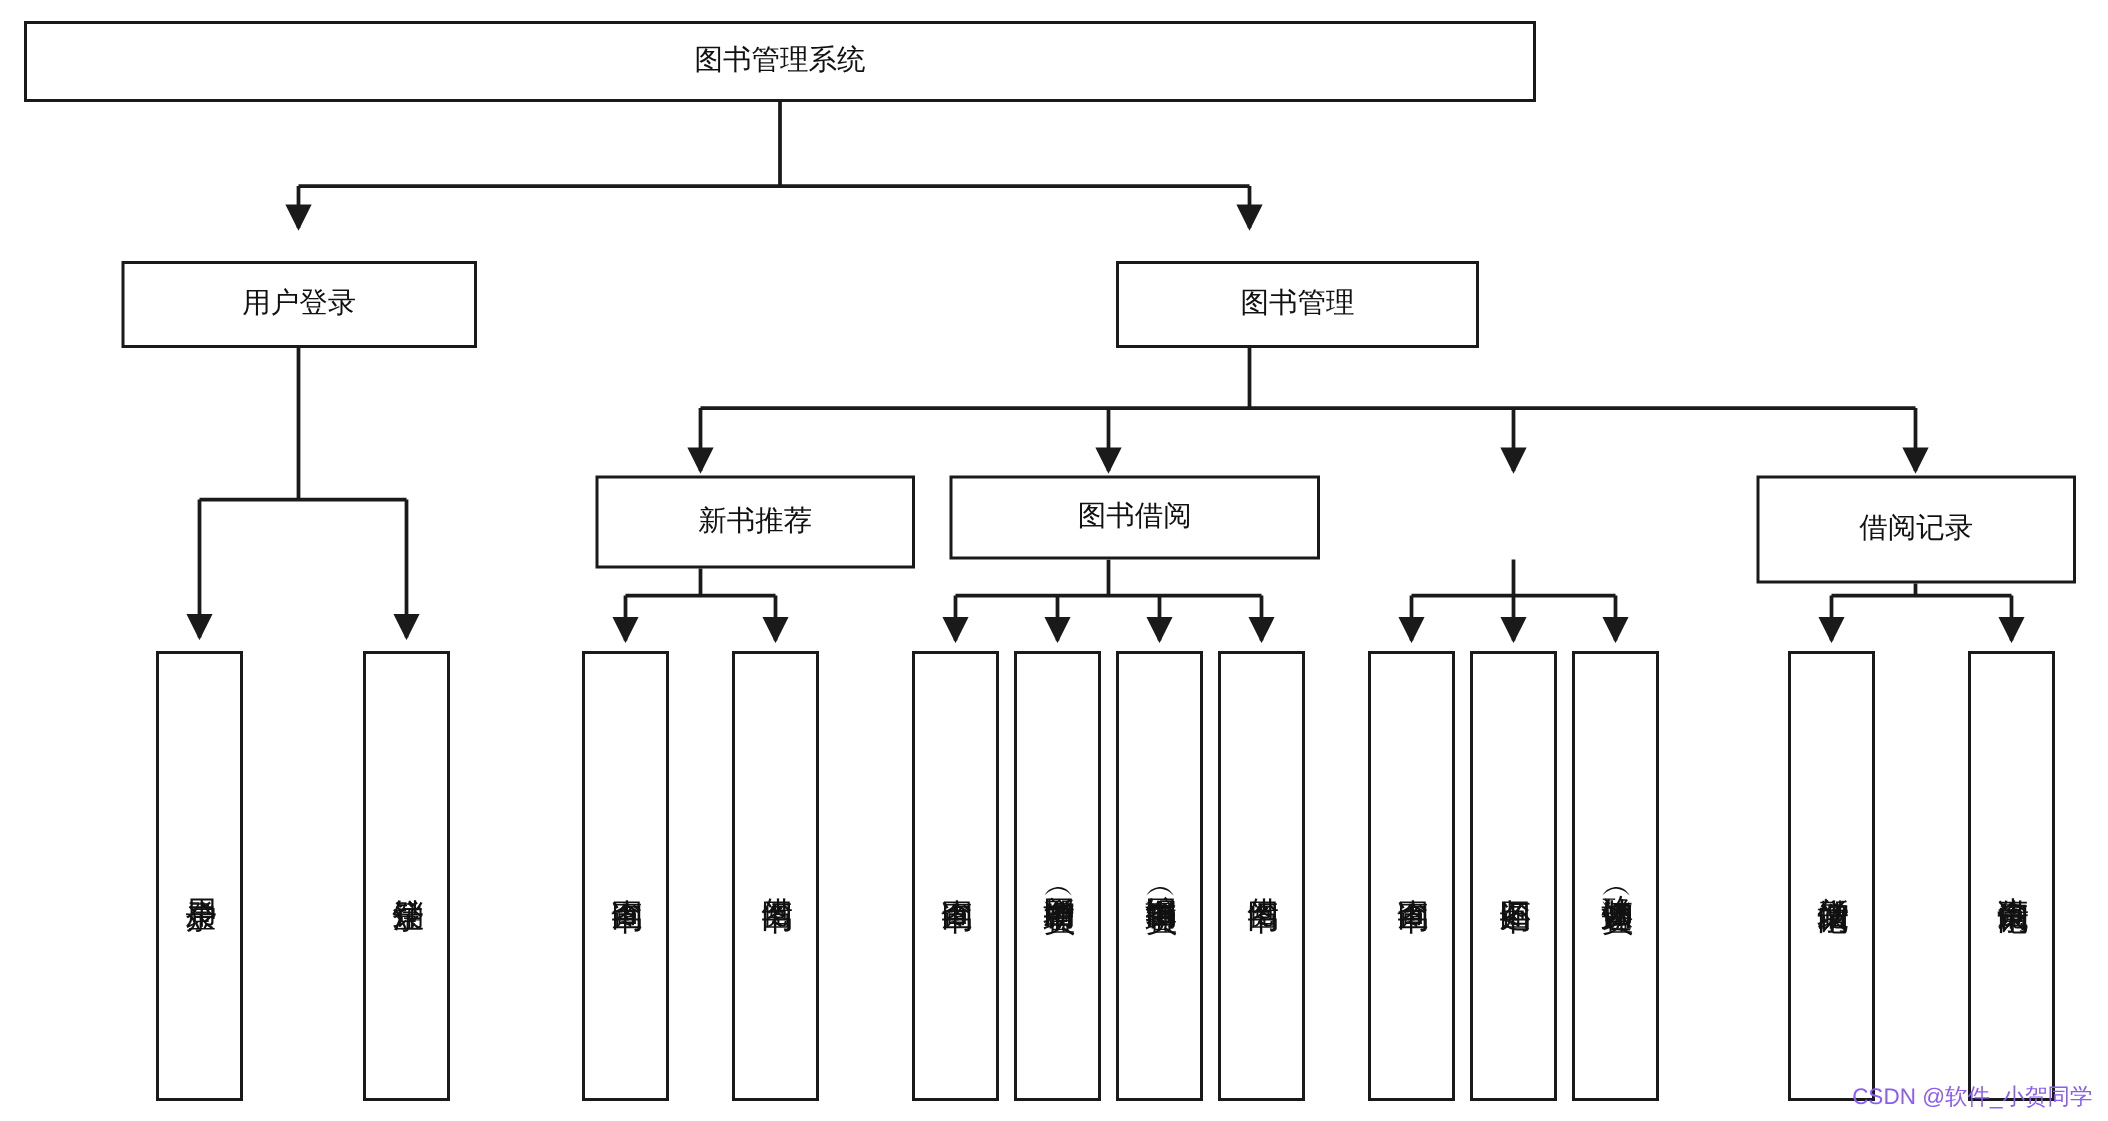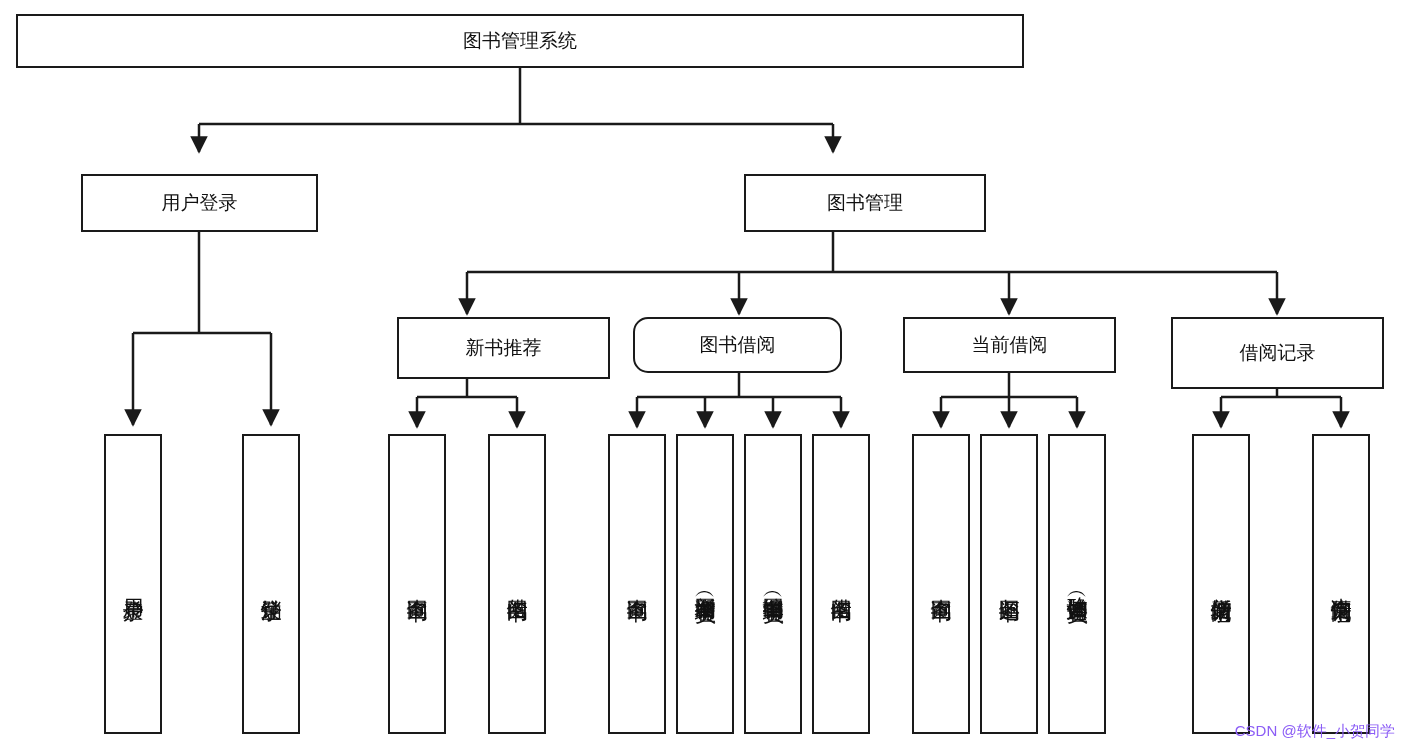--- a/index.html
+++ b/index.html
@@ -124,27 +124,24 @@
   </div>
 
   <div class="node" style="left:744px; top:174px; width:242px; height:58px;">
     <span class="label">图书管理</span>
   </div>
 
   <div class="node" style="left:361px; top:317px; width:213px; height:62px;margin-left:36px;">
     <span class="label">新书推荐</span>
   </div>
 
-  <div class="node" style="left:633px; top:317px; width:209px; height:56px;border-radius:15px;">
+  <div class="node" style="left:633px; top:317px; width:247px; height:56px;">
     <span class="label">图书借阅</span>
   </div>
 
-  <div class="node" style="left:903px; top:317px; width:213px; height:56px;">
-    <span class="label">当前借阅</span>
-  </div>
 
   <div class="node" style="left:1171px; top:317px; width:213px; height:72px;">
     <span class="label">借阅记录</span>
   </div>
 
   <div class="node vert" style="left:104px; top:434px; width:58px; height:300px;">
     <span class="label">用户登录</span>
   </div>
   <div class="node vert" style="left:242px; top:434px; width:58px; height:300px;">
     <span class="label">注销登录</span>

